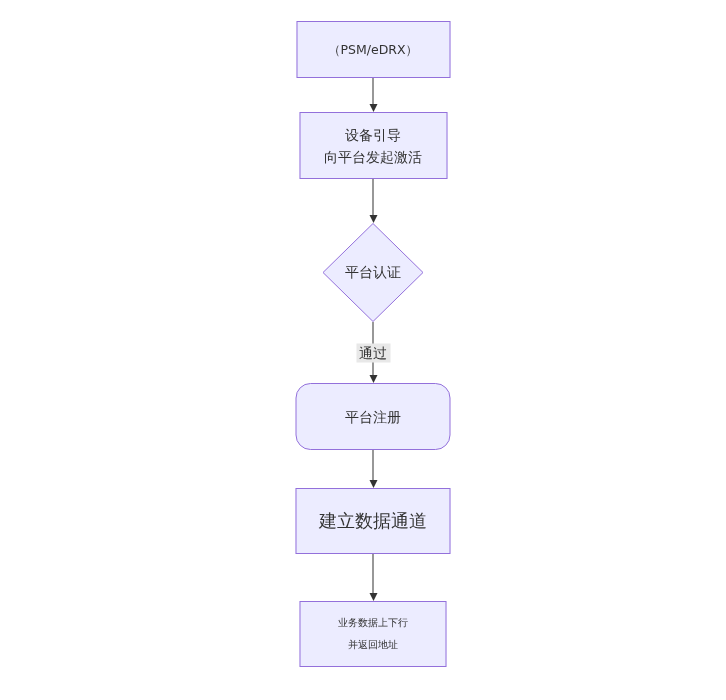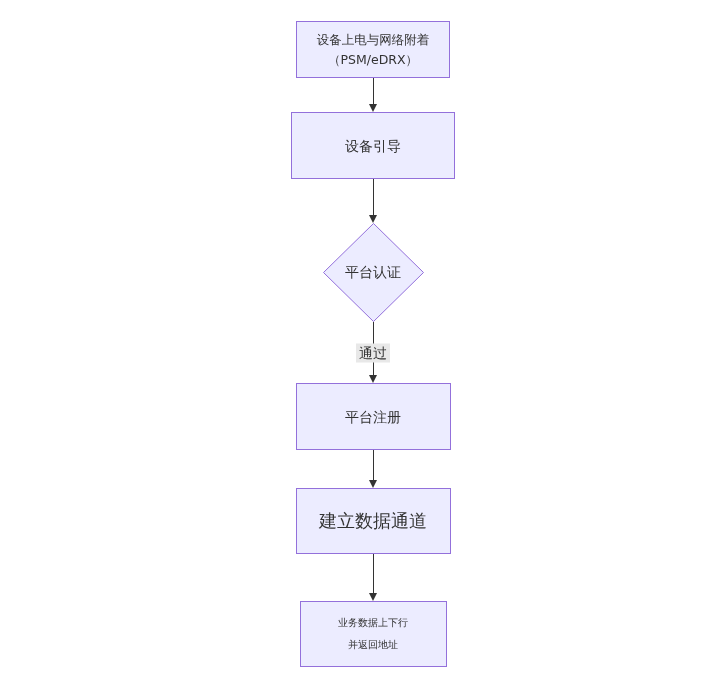--- a/index.html
+++ b/index.html
@@ -26,22 +26,22 @@
     background: #ECECFF;
     border: 1px solid #9370DB;
     display: flex;
     flex-direction: column;
     align-items: center;
     justify-content: center;
     text-align: center;
   }
   .node .nline { white-space: nowrap; }
   .n1 { width: 154px; height: 57px; font-size: 12.5px; line-height: 20px; }
-  .n2 { width: 164px; height: 67px; font-size: 14px;   line-height: 22px; }
-  .n3 { width: 155px; height: 67px; font-size: 14px;   line-height: 22px; }
+  .n2 { width: 148px; height: 67px; font-size: 14px;   line-height: 22px; }
+  .n3 { width: 155px; height: 67px; font-size: 14px;   line-height: 22px; border-radius: 15px; }
   .n4 { width: 155px; height: 66px; font-size: 18px;   line-height: 22px; }
   .n5 { width: 147px; height: 66px; font-size: 10px;   line-height: 22px; }
   .edge {
     position: relative;
     display: flex;
     flex-direction: column;
     align-items: center;
   }
   .e1 { height: 34px; }
   .e2 { height: 44px; }
@@ -77,31 +77,31 @@
     font-size: 14px;
   }
 </style>
 </head>
 <body>
 
 <div class="canvas">
   <div class="flow">
 
     <div class="node n1">
-      <div class="nline">设备上电与网络附着</div>
       <div class="nline">（PSM/eDRX）</div>
     </div>
 
     <div class="edge e1">
       <div class="line"></div>
       <div class="arrowhead"></div>
     </div>
 
     <div class="node n2">
       <div class="nline">设备引导</div>
+      <div class="nline">向平台发起激活</div>
     </div>
 
     <div class="edge e2">
       <div class="line"></div>
       <div class="arrowhead"></div>
     </div>
 
     <div class="diamond">
       <svg viewBox="0 0 101 99">
         <polygon points="50.5,0.5 100.5,49.5 50.5,98.5 0.5,49.5" fill="#ECECFF" stroke="#9370DB" stroke-width="1"></polygon>

